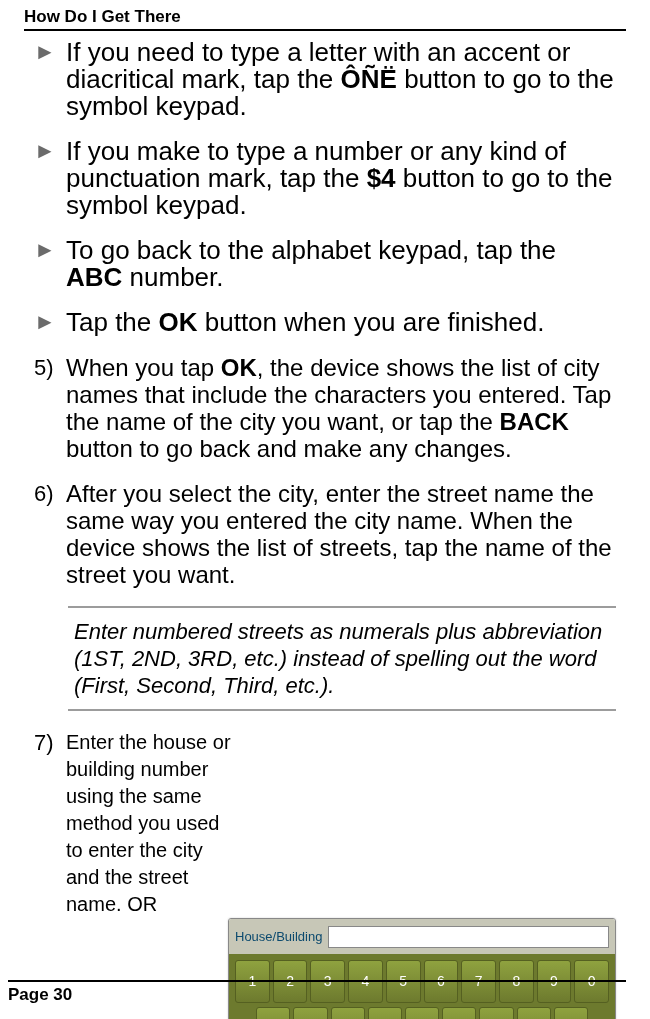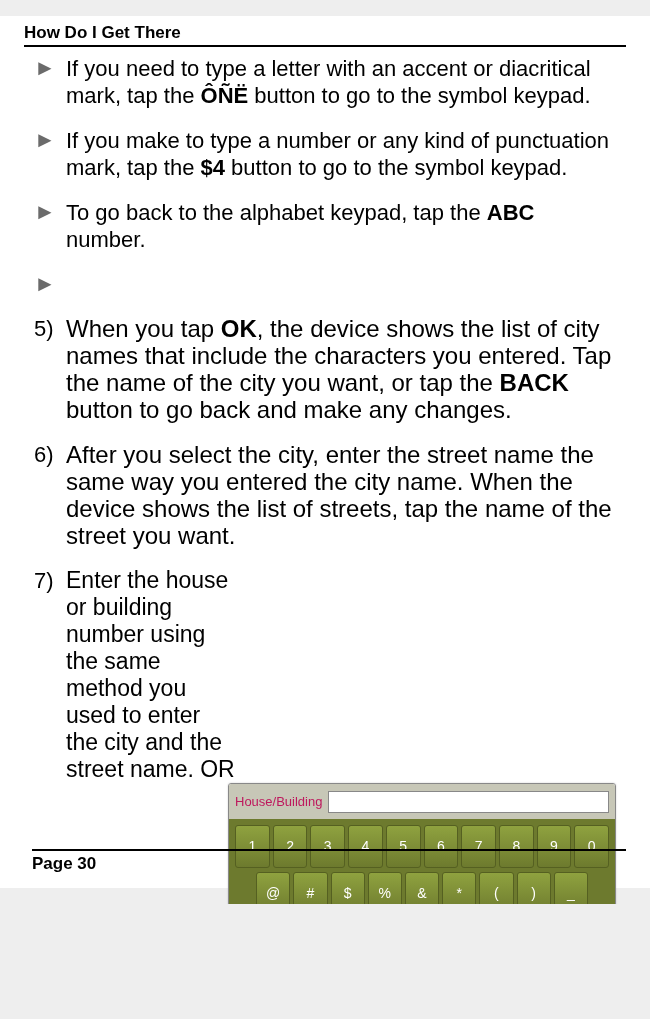--- a/index.html
+++ b/index.html
@@ -1,45 +1,45 @@
 <!DOCTYPE html>
 <html><head>
 <meta charset="utf-8">
 <style>
   html,body{margin:0;padding:0;background:#eee;}
   body{font-family:Arial,Helvetica,sans-serif;color:#000;}
-  .page{width:650px;height:872px;margin:16px auto;background:#fff;box-sizing:border-box;padding:0 24px 13px 24px;position:relative;}
+  .page{width:650px;height:1019px;margin:0 auto;background:#fff;box-sizing:border-box;padding:0 24px 13px 24px;position:relative;}
   .hdr{font:bold 17px/1 Arial;margin:0;padding:8px 0 4px 0;}
   .hdr-rule{border:0;border-top:2px solid #000;margin:0 0 8px 0;}
   .content{padding:0 10px;}
   .bullet-item{margin:6px 0 18px 0;}
   .bullet-mark{display:table-cell;vertical-align:top;width:32px;font-size:22px;line-height:26px;color:#6b6b6b;}
-  .bullet-body{display:table-cell;vertical-align:top;font-size:22px;line-height:27px;}
+  .bullet-body{display:table-cell;vertical-align:top;font-size:26px;line-height:27px;}
   .num-item{margin:6px 0 18px 0;}
   .num-mark{display:table-cell;vertical-align:top;width:32px;font-size:22px;line-height:27px;}
   .num-body{display:table-cell;vertical-align:top;font-size:24px;line-height:27px;}
   .b{font-weight:bold;}
   .note{border-top:2px solid #9c9c9c;border-bottom:2px solid #9c9c9c;margin:0 0 18px 34px;padding:10px 12px 10px 6px;font-style:italic;font-size:22px;line-height:27px;}
   .step7-wrap{}
   .step7-left{display:table-cell;vertical-align:top;width:32px;font-size:22px;line-height:27px;}
   .step7-right{display:table-cell;vertical-align:top;font-size:22px;line-height:27px;}
-  .step7-text-top{float:left;width:170px;font-size:23px;line-height:27px;}
+  .step7-text-top{float:left;width:170px;font-size:20px;line-height:27px;}
   .keypad{float:right;width:386px;border:1px solid #888;border-radius:3px;overflow:hidden;box-shadow:0 0 2px rgba(0,0,0,0.2);}
   .kp-top{background:#c7c7b7;display:flex;align-items:center;padding:4px 6px;}
-  .kp-label{font-size:13px;color:#be185d;margin-right:6px;}
+  .kp-label{font-size:13px;color:#0c4a6e;margin-right:6px;}
   .kp-input{flex:1;background:#fff;height:20px;border:1px solid #888;}
   .kp-rows{background:#6d7a2e;padding:6px 6px 2px 6px;}
   .kp-row{display:flex;gap:3px;margin-bottom:4px;}
   .kp-key{flex:1;background:linear-gradient(#8fa23f,#6d7a2e);color:#fff;font-size:14px;text-align:center;padding:7px 0;border-radius:3px;border:1px solid #556021;}
   .kp-row2 .kp-key{flex:1;}
   .kp-row2 .pad{flex:.5;visibility:hidden;}
   .clearfix::after{content:"";display:block;clear:both;}
   .ftr-rule{border:0;border-top:2px solid #000;margin:24px 0 4px 0;}
   .ftr{font:bold 17px/1 Arial;margin:0;padding:0 0 8px 0;}
-  .bottom{position:absolute;left:32px;right:24px;bottom:8px;}
+  .bottom{position:absolute;left:8px;right:24px;bottom:8px;}
 </style>
 </head>
 <body>
 
 <div class="page">
 
   <div class="hdr">How Do I Get There</div>
   <hr class="hdr-rule">
 
   <div class="content">
@@ -57,34 +57,38 @@
       </div>
     </div>
     <div class="bullet-item">
       <div class="bullet-mark">►</div>
       <div class="bullet-body">
         <span>To go back to the alphabet keypad, tap the </span><span class="b">ABC</span><span> number.</span>
       </div>
     </div>
     <div class="bullet-item">
       <div class="bullet-mark">►</div>
+      <div class="bullet-body">
+        <span>Tap the </span><span class="b">OK</span><span> button when you are finished.</span>
+      </div>
     </div>
 
     <div class="num-item">
       <div class="num-mark">5)</div>
       <div class="num-body">
         <span>When you tap </span><span class="b">OK</span><span>, the device shows the list of city names that include the characters you entered. Tap the name of the city you want, or tap the </span><span class="b">BACK</span><span> button to go back and make any changes.</span>
       </div>
     </div>
 
     <div class="num-item">
       <div class="num-mark">6)</div>
       <div class="num-body">After you select the city, enter the street name the same way you entered the city name. When the device shows the list of streets, tap the name of the street you want.</div>
     </div>
 
+    <div class="note">Enter numbered streets as numerals plus abbreviation (1ST, 2ND, 3RD, etc.) instead of spelling out the word (First, Second, Third, etc.).</div>
 
     <div class="num-item step7-wrap">
       <div class="step7-left">7)</div>
       <div class="step7-right">
         <div class="clearfix">
           <div class="step7-text-top">
             <span>Enter the house or building number using the same method you used to enter the city and the street name. OR</span><br>
           </div>
 
           <div class="keypad">

